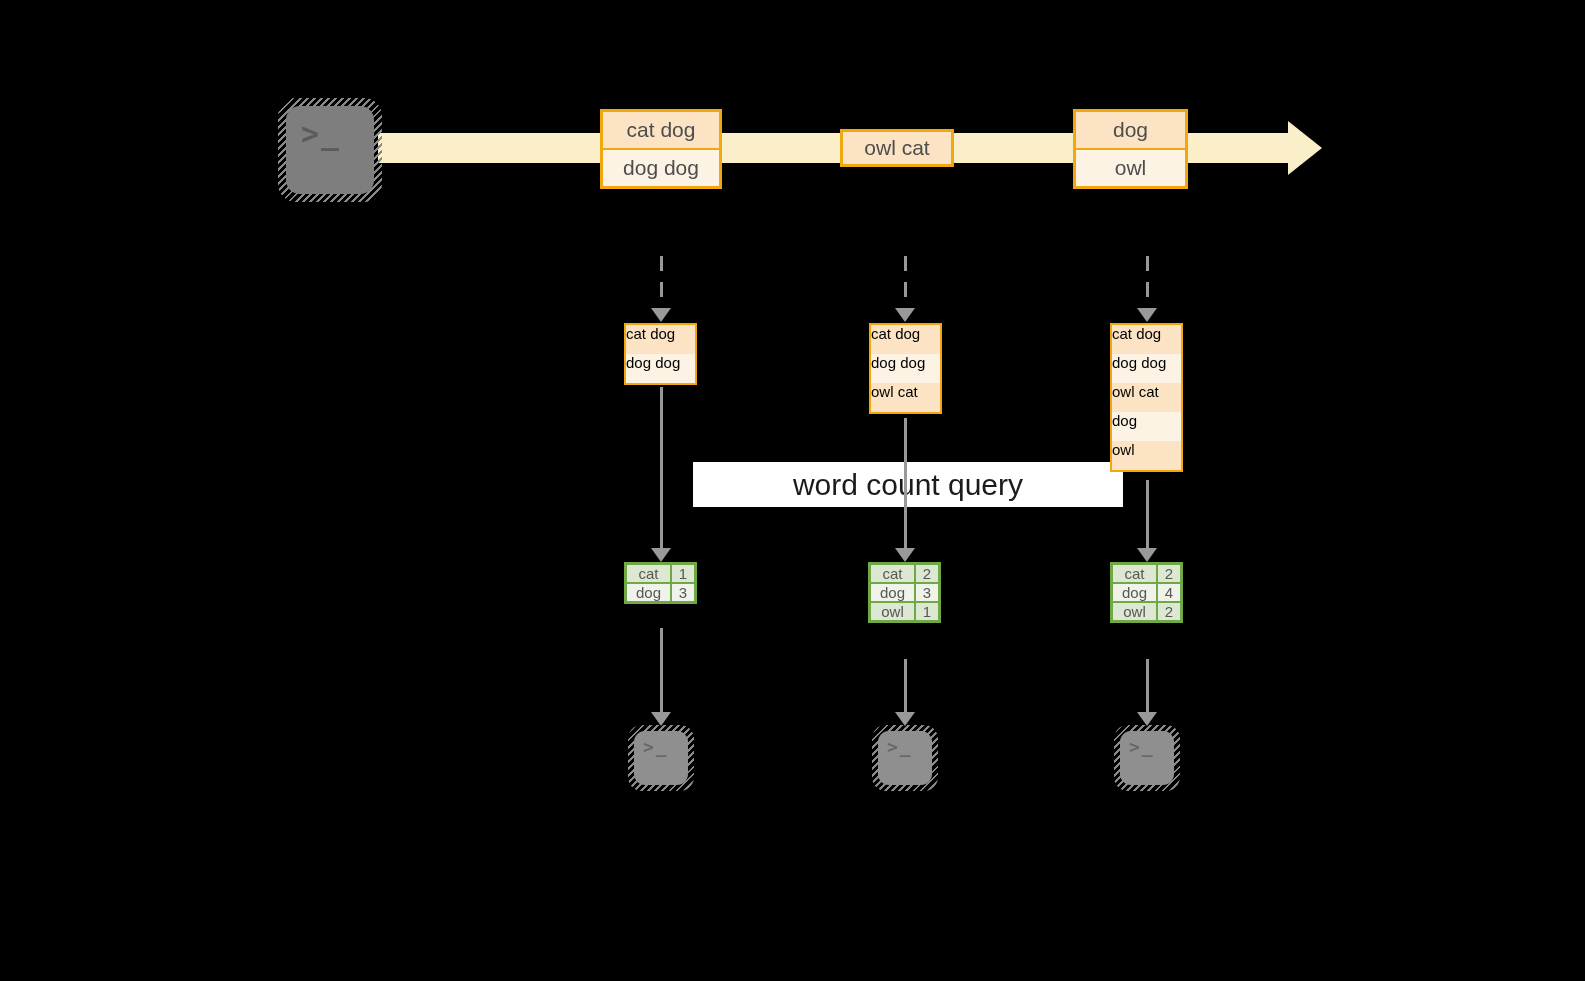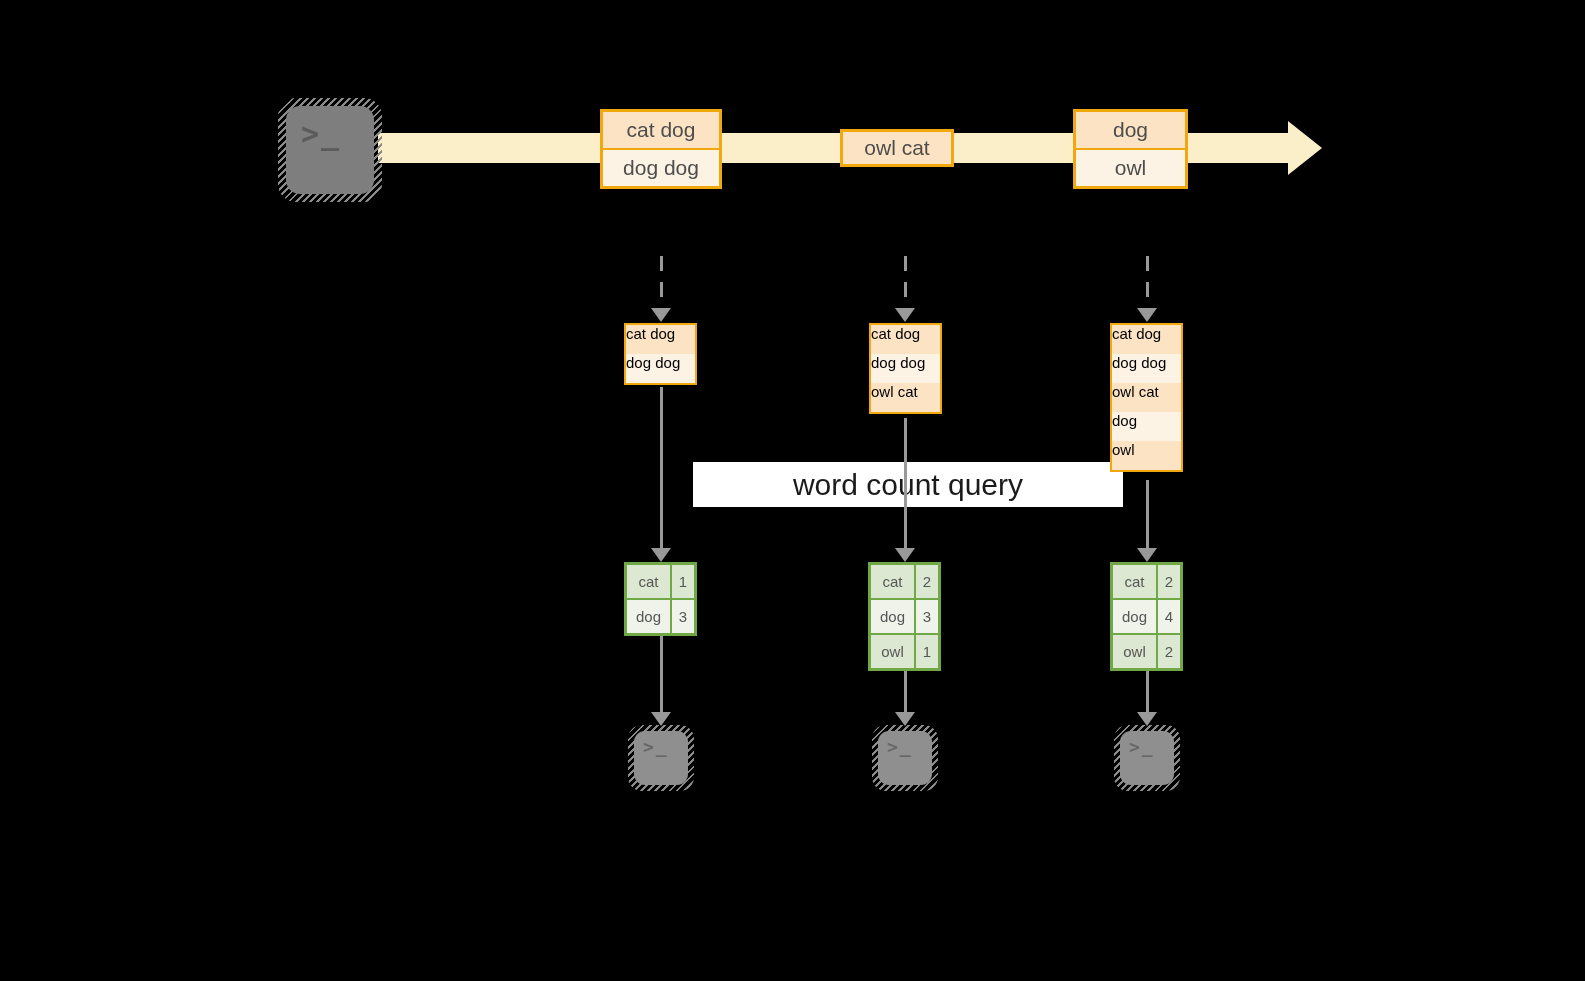--- a/index.html
+++ b/index.html
@@ -44,21 +44,21 @@
     border-top:14px solid #999999;}
   .d1{left:651px;top:256px;height:66px;} .d2{left:895px;top:256px;height:66px;} .d3{left:1137px;top:256px;height:66px;}
   .am1{left:651px;top:387px;height:175px;} .am2{left:895px;top:418px;height:144px;} .am3{left:1137px;top:480px;height:82px;}
   .ab1{left:651px;top:628px;height:98px;} .ab2{left:895px;top:659px;height:67px;} .ab3{left:1137px;top:659px;height:67px;}
   
   .qlabel{position:absolute;left:693px;top:462px;width:430px;height:45px;background:#FFFFFF;z-index:1;
     display:flex;align-items:center;justify-content:center;font-size:30px;color:#1B1B1B;}
   
   .gtable{position:absolute;z-index:3;display:grid;grid-template-columns:43px 22px;gap:2px;
     background:#6FA845;border:3px solid #6FA845;}
-  .gcell{height:33px;display:flex;align-items:center;justify-content:center;font-size:15px;color:#575757;}
+  .gcell{height:17px;display:flex;align-items:center;justify-content:center;font-size:15px;color:#575757;}
   .green-d{background:#DCE8D2;} .green-l{background:#EFF3EA;}
   .t1{left:624px;top:562px;} .t2{left:868px;top:562px;} .t3{left:1110px;top:562px;}
 </style>
 </head>
 <body>
 
 <div class="canvas">
 
   <div class="band"></div>
   <div class="band-head"></div>

